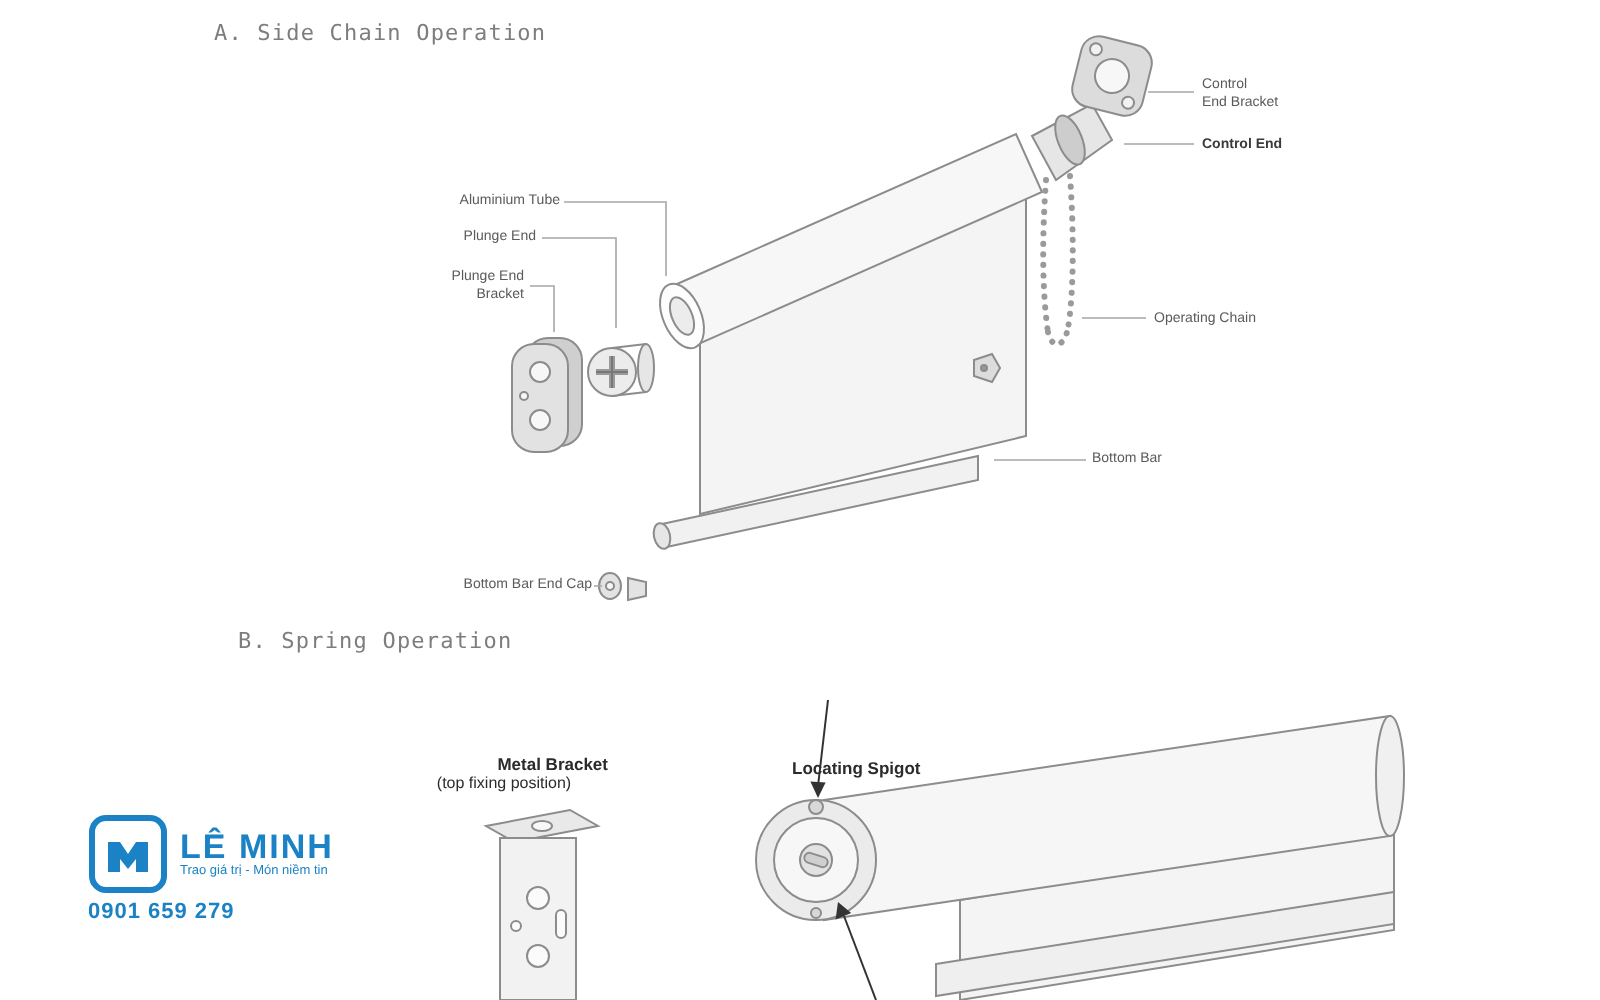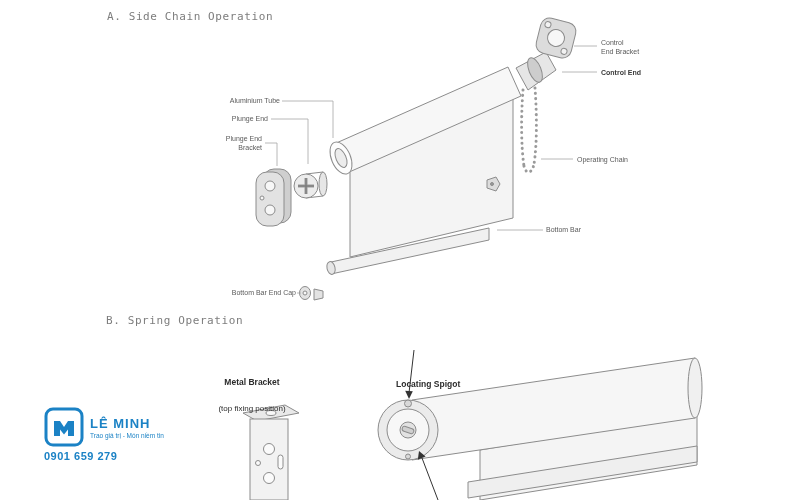--- a/index.html
+++ b/index.html
@@ -9,21 +9,21 @@
   .sec{position:absolute;font-family:"DejaVu Sans Mono",monospace;font-size:11px;
        color:#7d7d7d;letter-spacing:0.6px;white-space:nowrap;}
   .lbl{position:absolute;font-size:7px;line-height:9px;color:#5a5a5a;white-space:nowrap;}
   .lbl.right{text-align:right;}
   .lbl.bold{font-weight:bold;color:#3a3a3a;}
   .lbl-b{position:absolute;font-size:8.5px;line-height:10px;color:#2b2b2b;white-space:nowrap;}
   .lbl-b .l1{font-weight:bold;}
   .center{text-align:center;}
   .logo{position:absolute;left:44px;top:407px;width:142px;}
   .logo-row{display:flex;align-items:center;gap:6px;}
-  .logo-name{font-size:13px;font-weight:bold;color:#1b82c5;letter-spacing:1px;line-height:17px;}
+  .logo-name{font-size:17px;font-weight:bold;color:#1b82c5;letter-spacing:1px;line-height:17px;}
   .logo-tagline{font-size:6.5px;color:#1b82c5;line-height:8px;}
   .logo-phone{font-size:11px;font-weight:bold;color:#1b82c5;letter-spacing:0.5px;
               text-align:left;margin-top:3px;}
 </style>
 </head>
 <body>
 
 <div class="canvas">
 
   <svg class="art" width="800" height="500" viewBox="0 0 800 500">
@@ -132,42 +132,42 @@
 
     <g stroke="#333" stroke-width="1" fill="none">
       <path d="M414,350 L409,393"></path>
       <polygon points="409,399 405.2,390.8 412.8,391.3" fill="#333" stroke="none"></polygon>
       <path d="M438,500 L422,458"></path>
       <polygon points="419,451 417.8,459.8 425.6,456.5" fill="#333" stroke="none"></polygon>
     </g>
   </svg>
 
   <div class="sec" style="left:107px;top:10px;text-align:right;">A. Side Chain Operation</div>
-  <div class="sec" style="left:106px;top:314px;">B. Spring Operation</div>
+  <div class="sec" style="left:119px;top:314px;">B. Spring Operation</div>
 
   <div class="lbl right" style="left:200px;top:96px;width:80px;">Aluminium Tube</div>
   <div class="lbl right" style="left:200px;top:114px;width:68px;">Plunge End</div>
   <div class="lbl right" style="left:200px;top:134px;width:62px;">
     <span style="display:block;">Plunge End</span>
     <span style="display:block;">Bracket</span>
   </div>
   <div class="lbl right" style="left:208px;top:288px;width:88px;">Bottom Bar  End Cap</div>
 
   <div class="lbl" style="left:601px;top:38px;">
     <span style="display:block;">Control</span>
     <span style="display:block;">End Bracket</span>
   </div>
   <div class="lbl bold" style="left:601px;top:68px;">Control End</div>
   <div class="lbl" style="left:577px;top:155px;">Operating Chain</div>
   <div class="lbl" style="left:546px;top:225px;">Bottom Bar</div>
 
   <div class="lbl-b l1" style="left:396px;top:331px;font-weight:bold;margin-top:48px;">Locating Spigot</div>
   <div class="lbl-b center" style="left:200px;top:377px;width:104px;">
-    <span class="l1" style="display:block;">Metal Bracket</span>
-    <span style="display:block;font-size:8px;margin-top:17px;">(top fixing position)</span>
+    <span class="l1" style="display:block;text-align:right;">Metal Bracket</span>
+    <span style="display:block;font-size:8px;">(top fixing position)</span>
   </div>
 
   <div class="logo">
     <div class="logo-row">
       <svg width="40" height="40" viewBox="0 0 40 40">
         <rect x="2" y="2" width="36" height="36" rx="7" fill="#ffffff" stroke="#1b82c5" stroke-width="3"></rect>
         <path d="M10,29 L10,14 L16,14 L20,20 L24,14 L30,14 L30,29 L24,29 L24,22.5 L20,27.5 L16,22.5 L16,29 Z" fill="#1b82c5"></path>
       </svg>
       <div class="logo-texts">
         <div class="logo-name">LÊ MINH</div>

